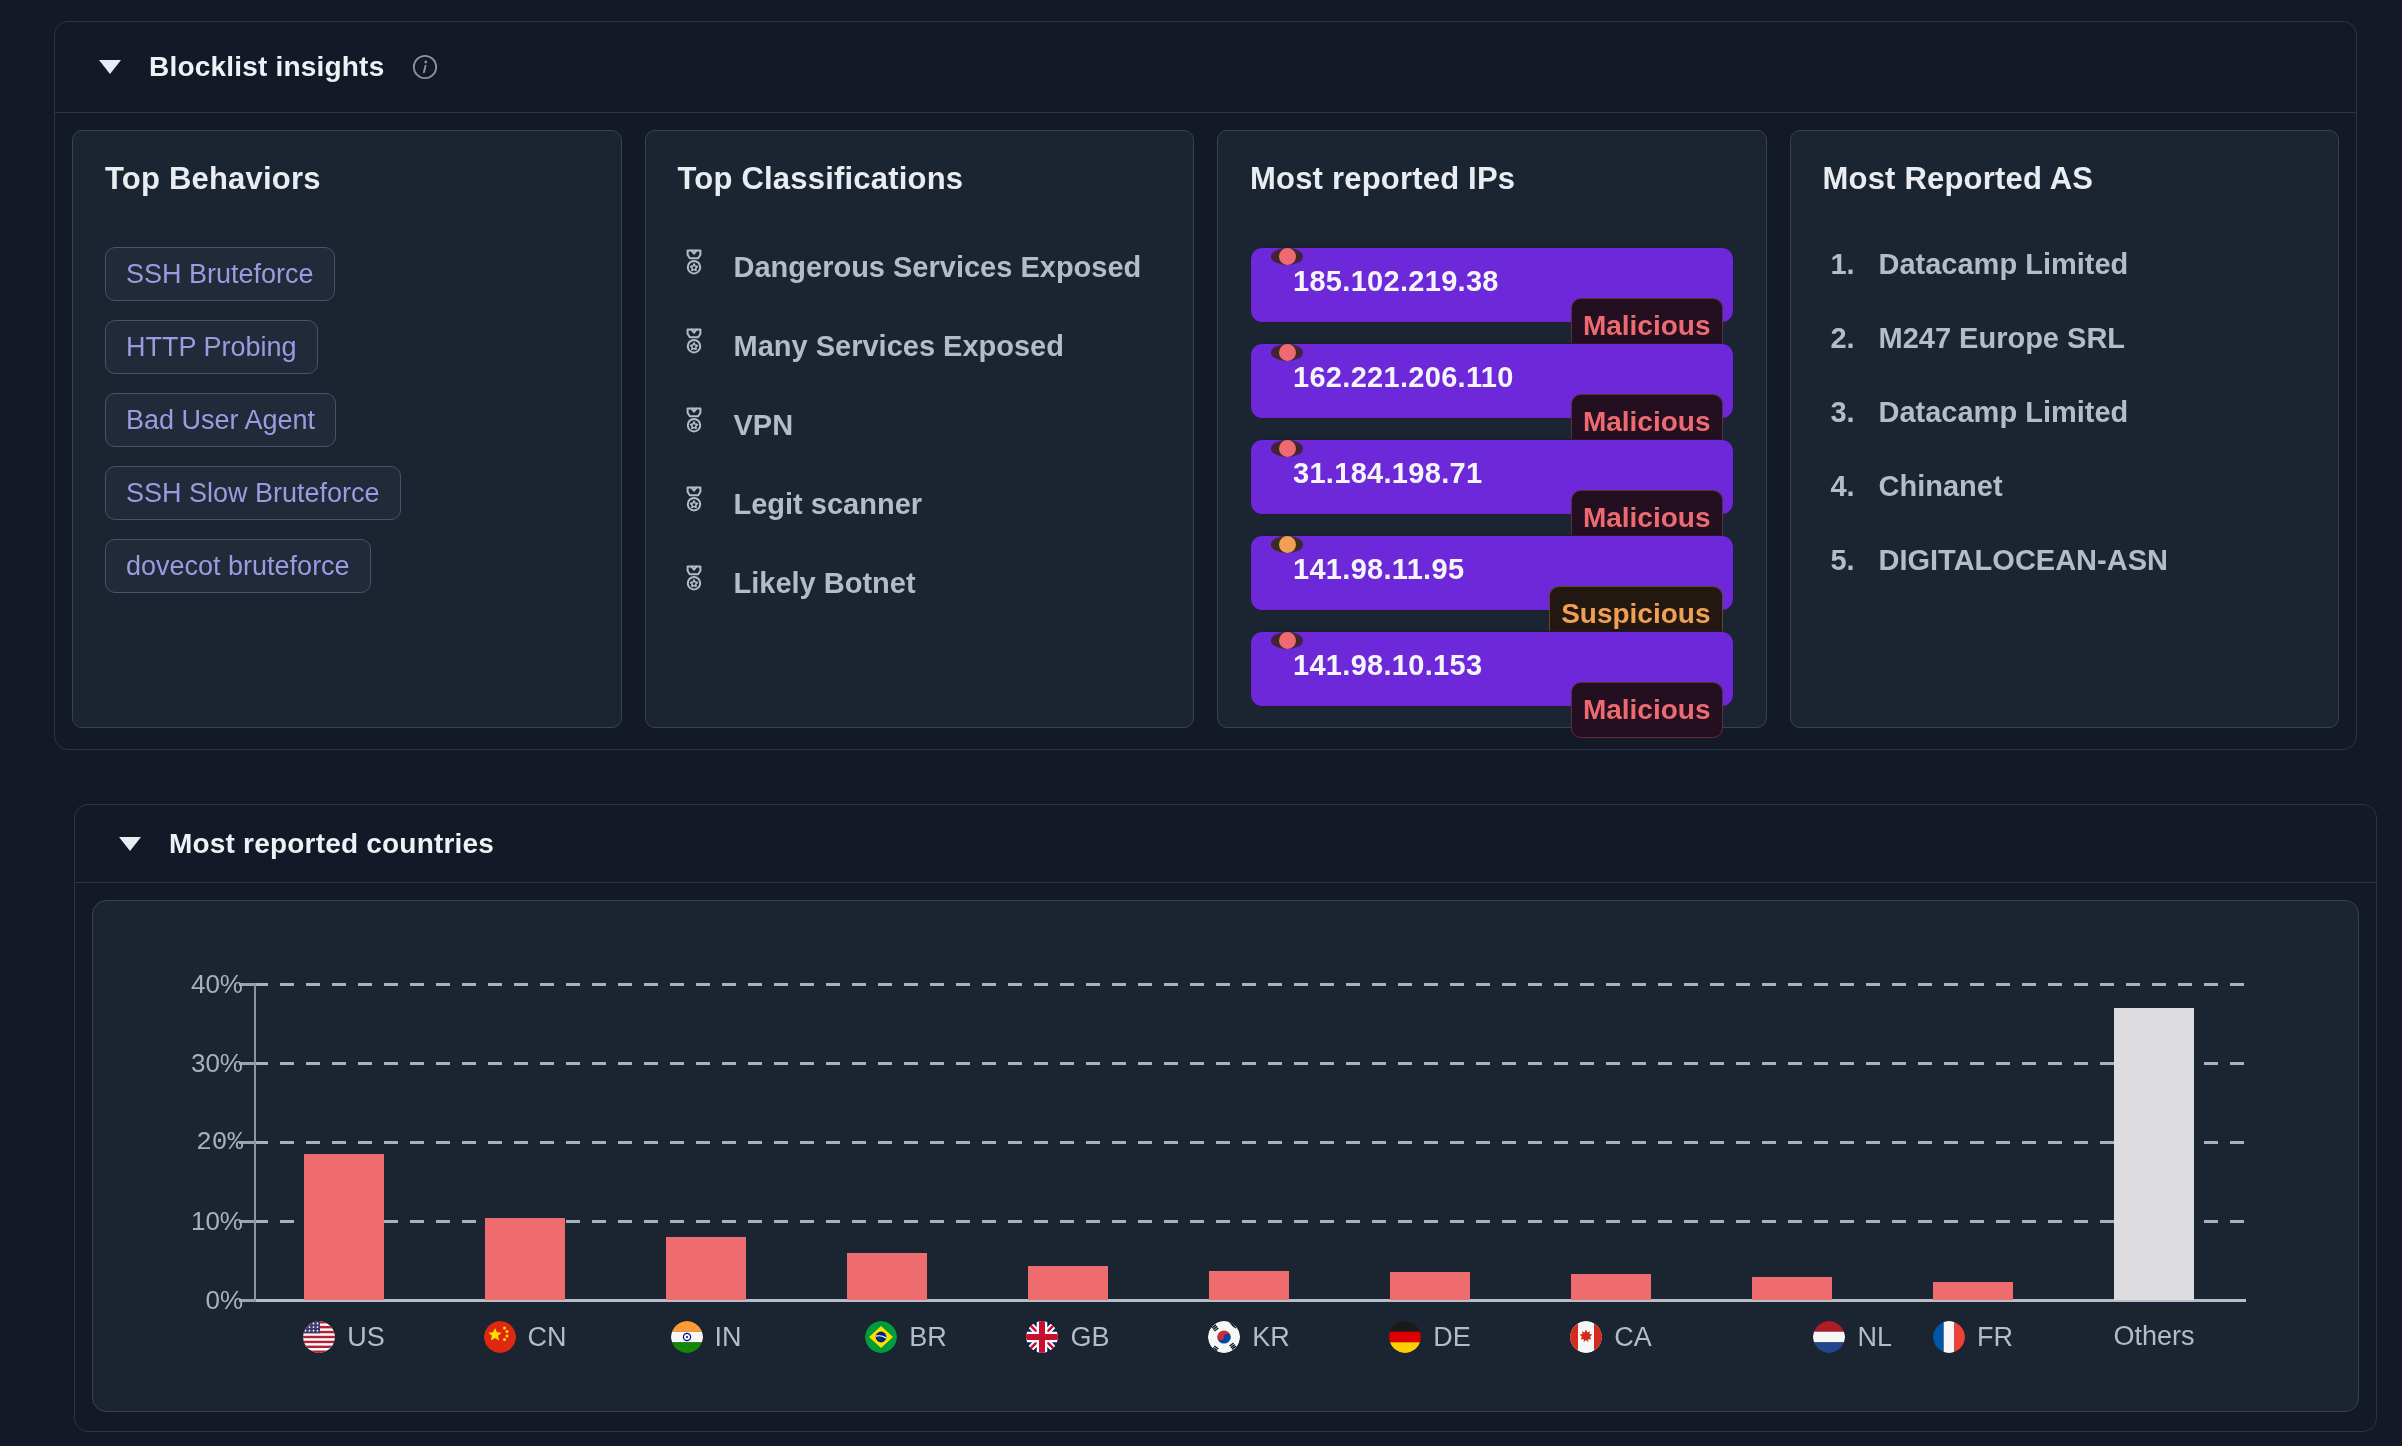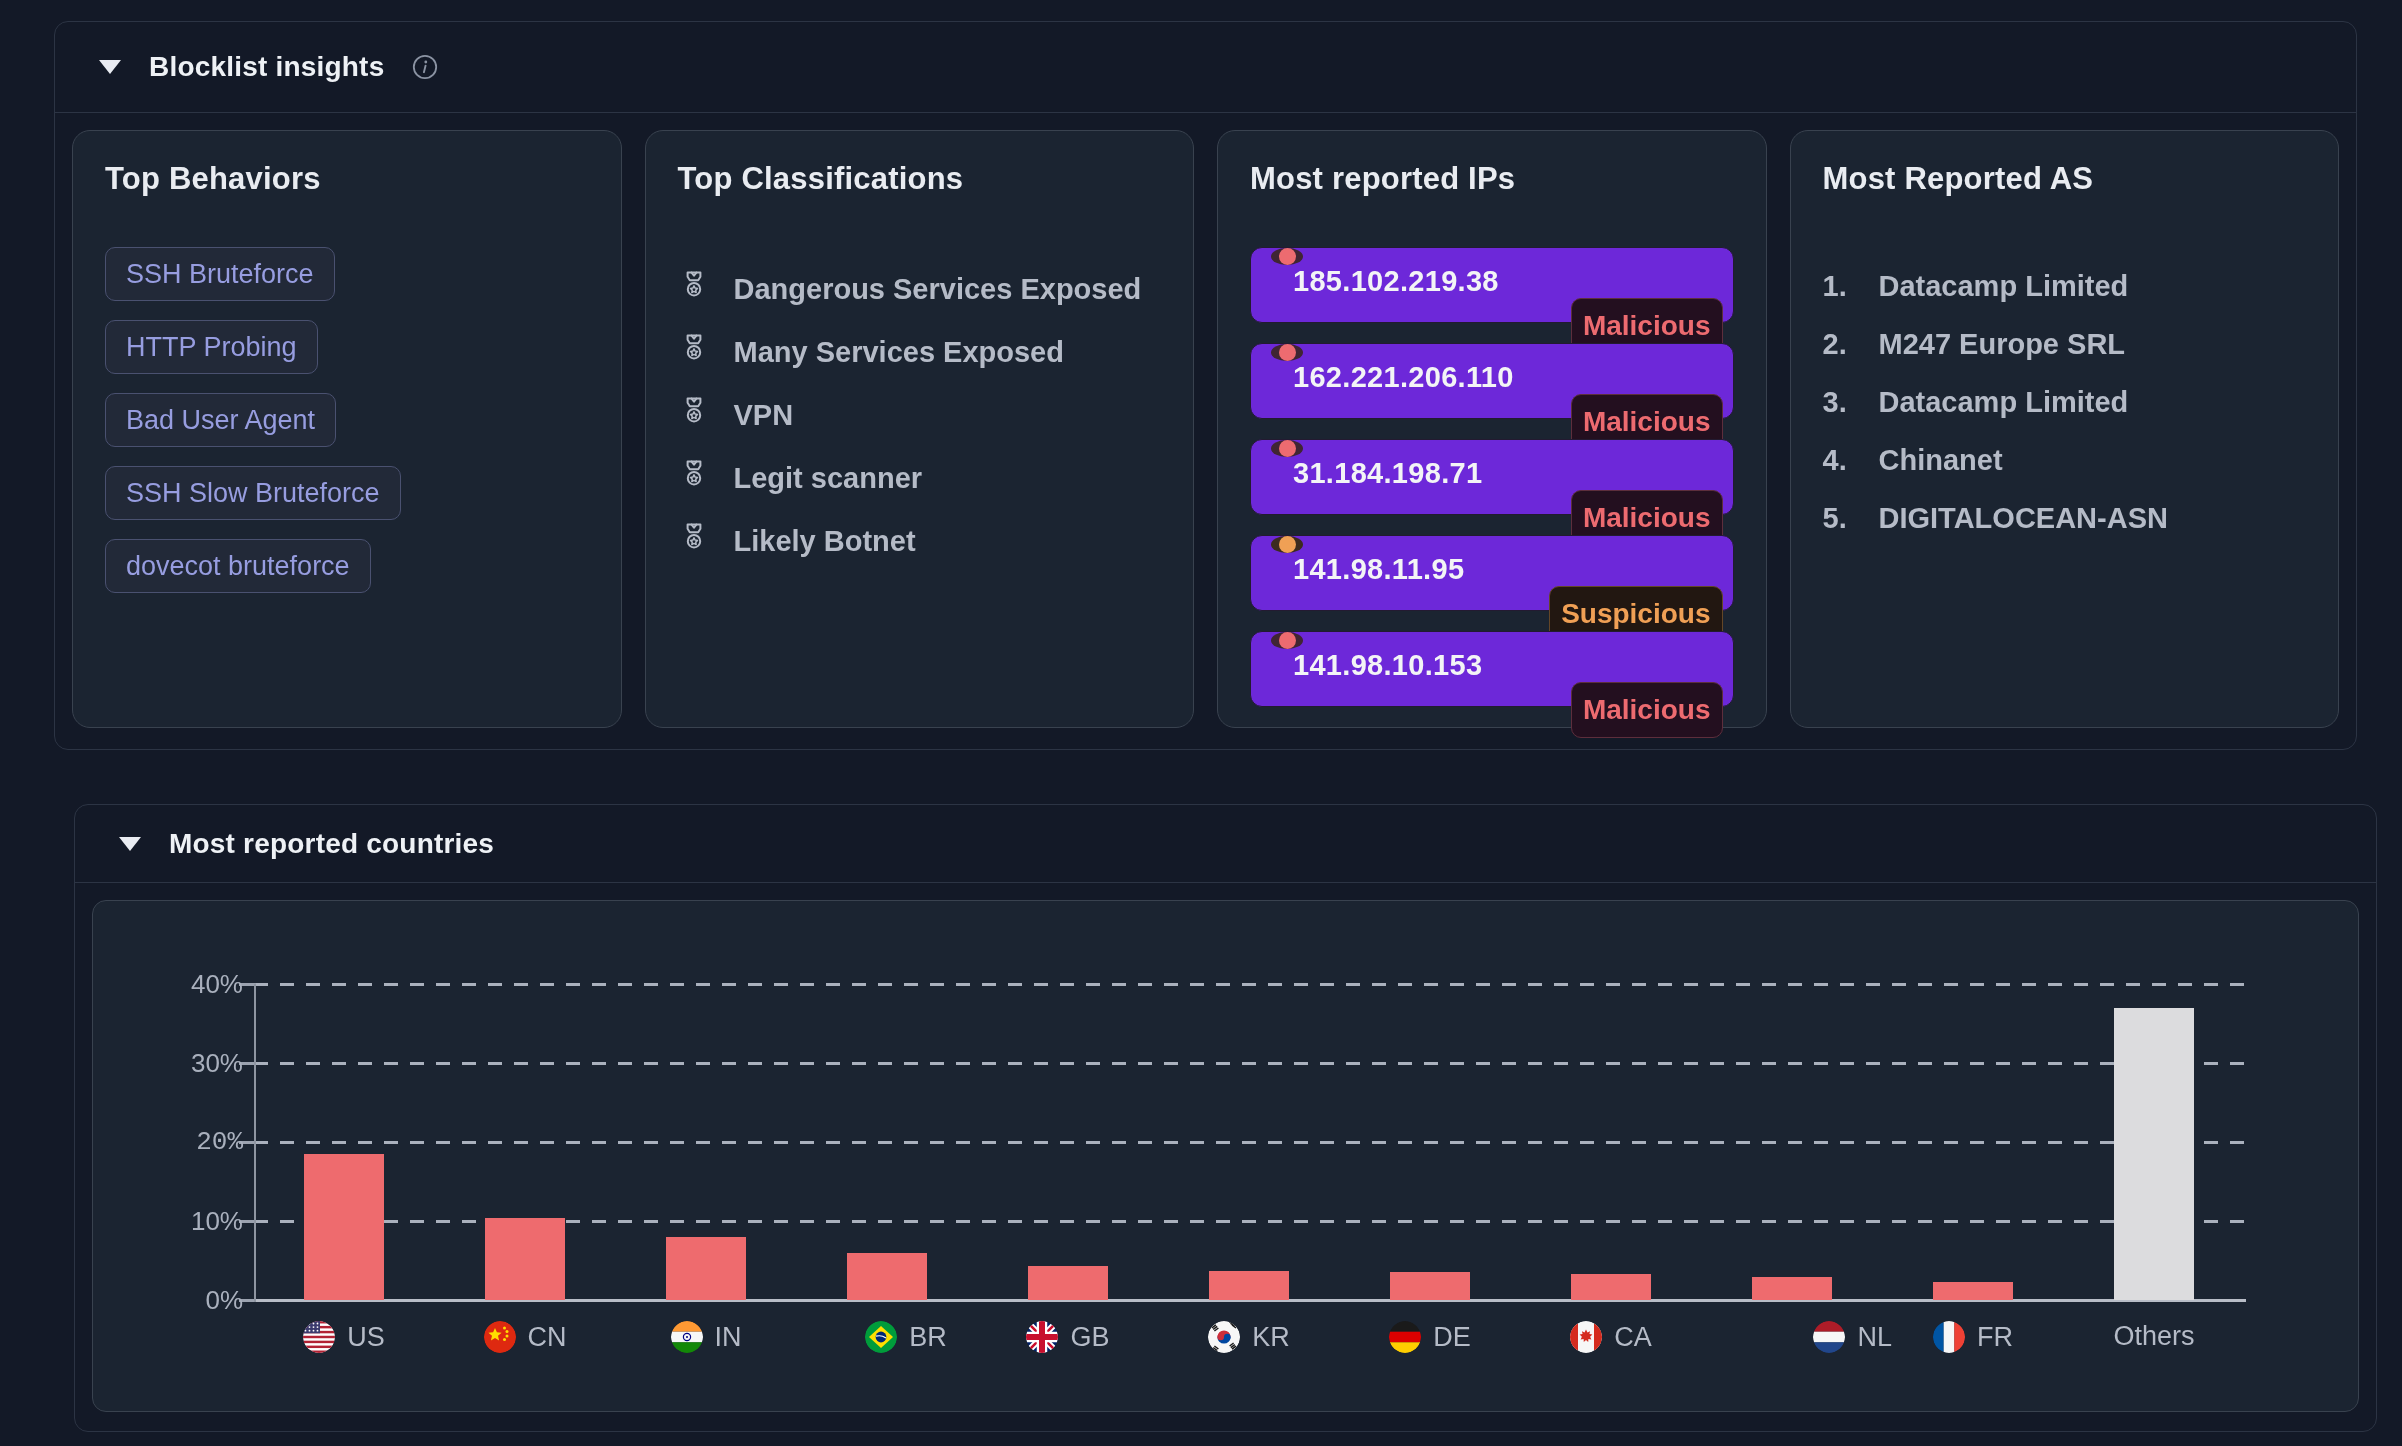--- a/index.html
+++ b/index.html
@@ -22,31 +22,31 @@
   #section-blocklist .section-header{height:91px;}
   #section-countries .section-header{height:78px;}
   .caret{width:0;height:0;border-left:11px solid transparent;border-right:11px solid transparent;
     border-top:14px solid #e9ecf2;cursor:pointer;}
   .section-title{font-size:28px;font-weight:bold;color:#eef1f5;letter-spacing:.2px;}
   .info-icon{width:26px;height:26px;display:inline-block;}
 
   .cards{display:flex;gap:23px;padding:17px;}
   .card{
     flex:1;height:598px;box-sizing:border-box;padding:30px 32px;
-    background:#1b2431;border:1px solid #39424f;border-radius:18px;
+    background:#1b2431;border:1px solid #39424f;border-radius:10px;
   }
   .card-title{font-size:31px;font-weight:bold;color:#e9ecf1;letter-spacing:.2px;}
 
   .chip-list{margin-top:50px;display:flex;flex-direction:column;gap:19px;align-items:flex-start;}
   .chip{
     padding:12px 20px;border:1.5px solid #4a5170;border-radius:10px;background:#222938;
     color:#979de0;font-size:27px;font-weight:500;line-height:28px;cursor:pointer;white-space:nowrap;
   }
 
-  .plain-list{margin-top:72px;display:flex;flex-direction:column;gap:24px;}
+  .plain-list{margin-top:50px;display:flex;flex-direction:column;gap:40px;text-align:center;}
   .classification-item{display:flex;align-items:center;gap:24px;color:#b5bbc7;
     font-size:29px;font-weight:bold;line-height:34px;}
   .medal{width:32px;height:32px;flex:0 0 32px;}
 
   .ip-list{margin-top:50px;display:flex;flex-direction:column;gap:20px;}
   .ip-row{
     height:76px;box-sizing:border-box;border-radius:12px;background:#6d28d9;
     border:1px solid #231a31;display:flex;align-items:flex-start;padding:0 10px 0 20px;cursor:pointer;flex-direction:column;
   }
   .dot-outer{width:32px;height:32px;border-radius:50%;display:flex;align-items:center;justify-content:center;}

